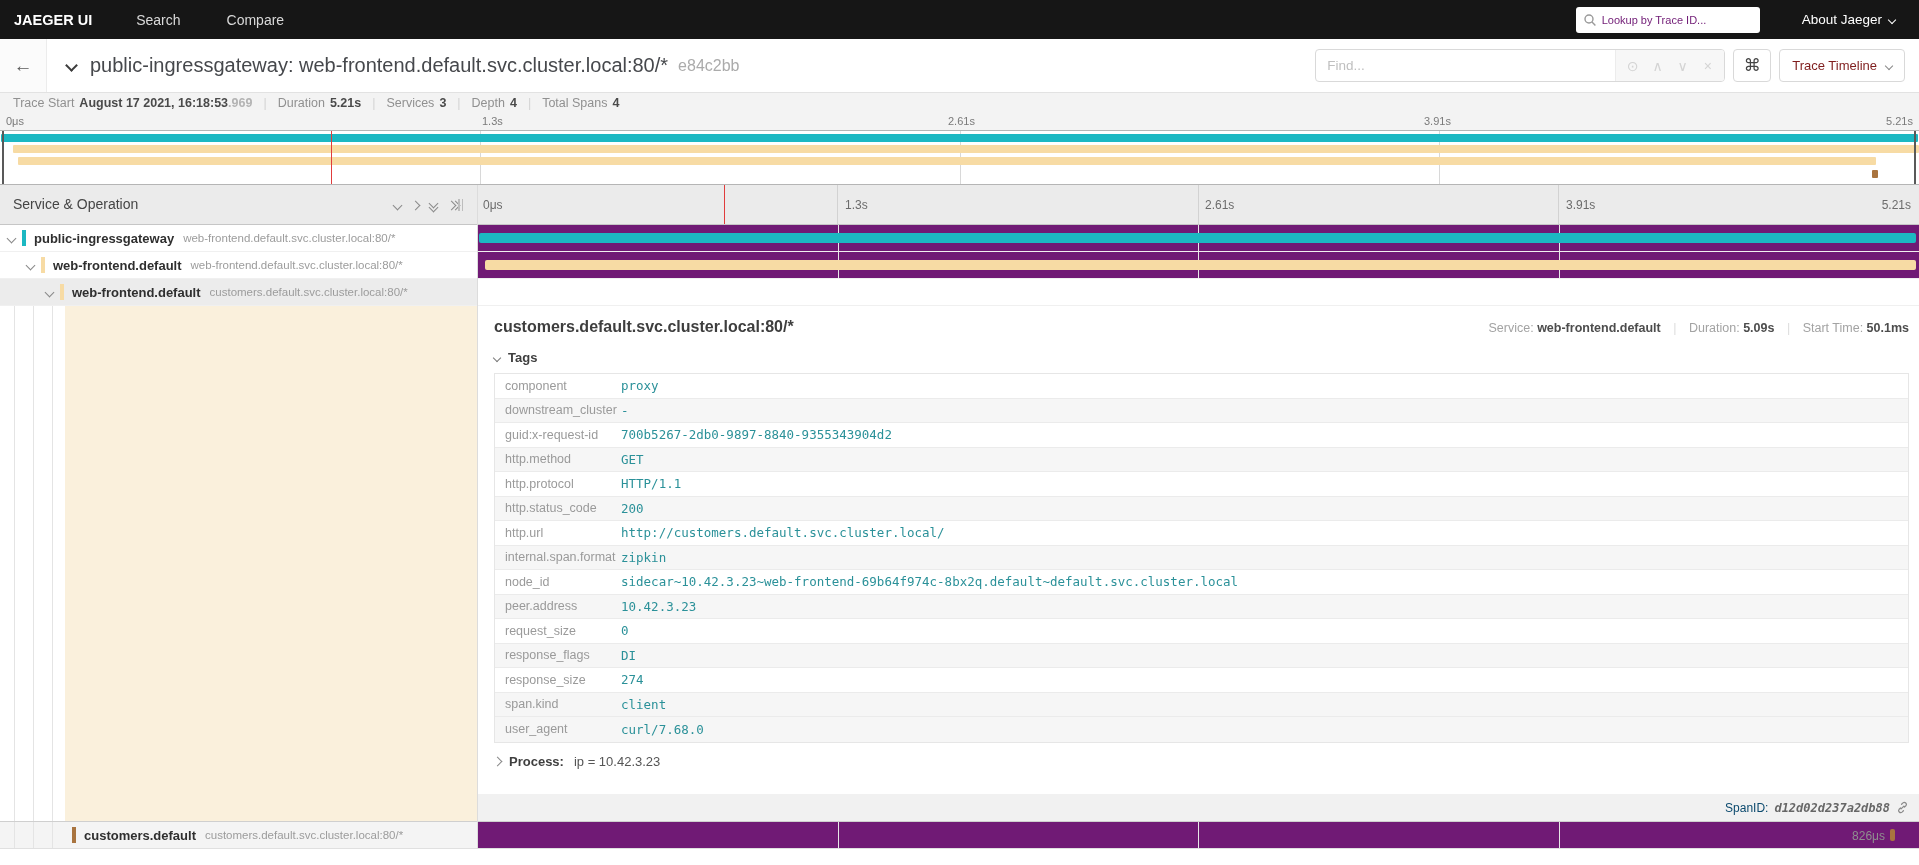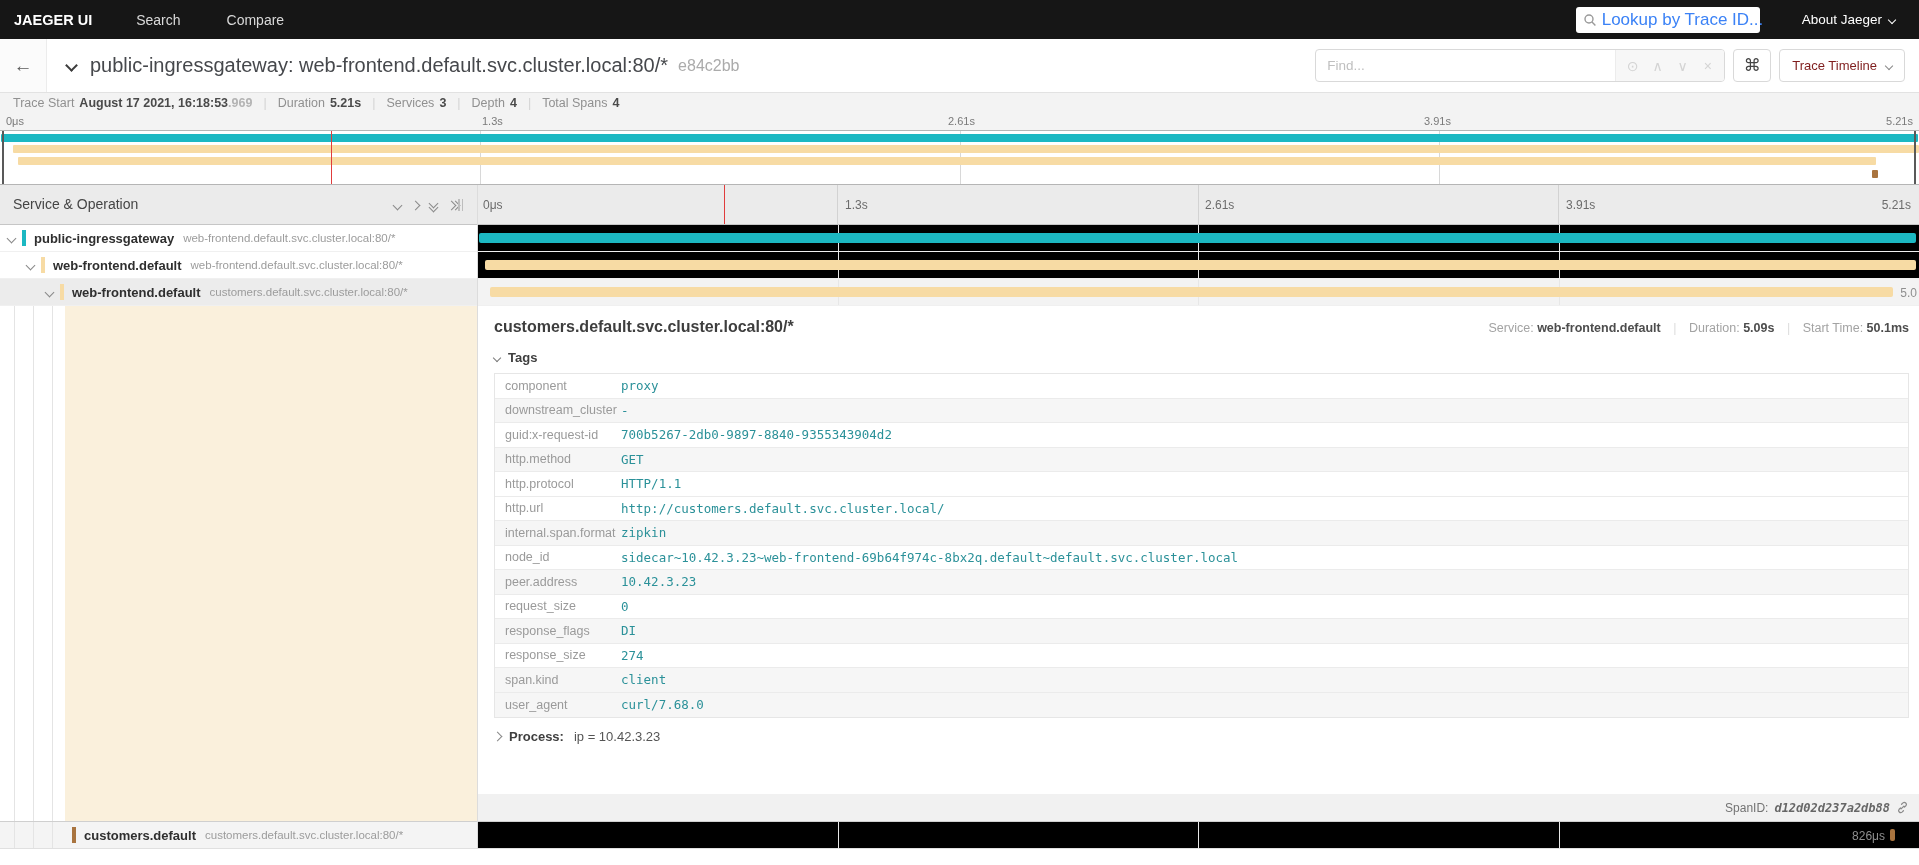--- a/index.html
+++ b/index.html
@@ -7,21 +7,21 @@
   .app { position:relative; width:1919px; height:865px; background:#fff; overflow:hidden; font-family:"Liberation Sans", sans-serif; }
   .mono { font-family:"DejaVu Sans Mono", monospace;font-style:italic; }
 
   
   .nav { position:absolute; left:0; top:0; width:100%; height:39px; background:#161616; display:flex; align-items:center; padding:0 14px; }
   .nav-brand { color:#fff; font-weight:bold; font-size:14.5px; margin-right:44px; }
   .nav-link { color:#d9d9d9; font-size:14px; margin-right:46px; cursor:pointer; }
   .nav-spacer { flex:1; }
   .lookup { width:184px; height:26px; background:#fff; border-radius:3px; display:flex; align-items:center; padding:0 8px; margin-right:42px; }
   .lookup svg { flex:none; margin-right:6px; }
-  .lookup-ph { color:#3b82f6; font-size:17px; white-space:nowrap; }
+  .lookup-ph { color:#701a75; font-size:11px; white-space:nowrap; }
   .about { color:#fff; font-size:13.5px; display:flex; align-items:center; gap:7px; margin-right:10px; cursor:pointer; }
 
   
   .chev { display:inline-block; width:7px; height:7px; border-right:1.6px solid #888; border-bottom:1.6px solid #888; }
   .chev.down  { transform:rotate(45deg); }
   .chev.right { transform:rotate(-45deg); }
   .chev.white { border-color:#fff; width:6px; height:6px; }
   .chev.dark  { border-color:#3c3c3c; width:9px; height:9px; border-width:2px; }
   .chev.small { width:6px; height:6px; }
 
@@ -65,21 +65,21 @@
   .th-icons .dbl .chev:first-child { margin-bottom:-3px; }
   .grip { position:absolute; left:458px; top:14px; display:flex; gap:2px; cursor:col-resize; }
   .grip i { width:1.5px; height:12px; background:#bdbdbd; display:block; }
   .tick { position:absolute; top:13px; font-size:12px; color:#6b6b6b; }
   .th-gline { background:#d2d2d2; }
 
   
   .rows { position:absolute; left:0; top:225px; width:100%; }
   .trow { display:flex; height:27px; border-bottom:1px solid #f0f0f0; cursor:pointer; }
   .trow-left { width:477px; flex:none; display:flex; align-items:center; background:#fff; overflow:hidden; }
-  .trow-right { flex:1; position:relative; background:#000000; }
+  .trow-right { flex:1; position:relative; background:#701a75; }
   .trow.sel .trow-left { background:#ececec; }
   .trow.sel .trow-right { background:#f3f3f3; }
   .indent { flex:none; }
   .accent { width:4px; height:16px; flex:none; margin:0 8px 0 7px; }
   .svc { font-size:13px; font-weight:bold; color:#2f2f2f; white-space:nowrap; }
   .op { font-size:11.5px; color:#9c9c9c; margin-left:9px; white-space:nowrap; }
   .sbar { position:absolute; top:8px; height:10px; border-radius:2px; z-index:2; }
   .sbar-label { position:absolute; top:7px; font-size:12px; color:#8f8f8f; z-index:3; white-space:nowrap; }
   .rgl { position:absolute; top:0; bottom:0; width:1px; background:#e7e7e7; }
 
@@ -102,21 +102,21 @@
   .tags-table { margin-top:8px; margin-right:10px; border:1px solid #e6e6e6; }
   .tag-row { display:flex; align-items:center; height:24.5px; border-bottom:1px solid #ebebeb; font-size:12.5px; }
   .tag-row:last-child { border-bottom:none; }
   .tag-row.alt { background:#f6f6f6; }
   .tag-key { width:118px; flex:none; padding-left:10px; color:#9a9a9a; white-space:nowrap; }
   .tag-val { color:#2b9199; font-family:"DejaVu Sans Mono", monospace; white-space:nowrap; padding-left:8px; }
   .process-row { display:flex; align-items:center; gap:8px; margin-top:11px; cursor:pointer; }
   .process-lbl { font-size:13px; font-weight:bold; color:#3f3f3f; }
   .process-val { font-size:13px; color:#555; margin-left:2px; }
   .pfooter { position:absolute; left:0; right:0; bottom:0; height:27px; background:#f1f1f1; display:flex; align-items:center; justify-content:flex-end; padding-right:10px; gap:6px; font-size:12px; }
-  .pfooter .lbl { color:#737373; }
+  .pfooter .lbl { color:#0c4a6e; }
   .pfooter .val { color:#666; font-weight:bold; }
   .linkicon { color:#8a8a8a; cursor:pointer; display:flex; }
 
   
   .row4 { position:absolute; left:0; top:822px; width:100%; height:27px; }
   .row4 .trow-left { background:#f4f4f4; position:relative; }
   .row4 .trow { border-bottom:1px solid #e0e0e0; }
 </style>
 </head>
 <body>
@@ -271,27 +271,20 @@
         </div>
       </div>
       <div class="trow sel">
         <div class="trow-left">
           <span class="indent" style="width: 46px;"></span>
           <i class="chev down"></i>
           <span class="accent" style="background: rgb(247, 219, 164);"></span>
           <span class="svc">web-frontend.default</span>
           <span class="op">customers.default.svc.cluster.local:80/*</span>
         </div>
-        <div class="trow-right">
-          <div class="rgl" style="left: 25%;"></div>
-          <div class="rgl" style="left: 50%;"></div>
-          <div class="rgl" style="left: 75%;"></div>
-          <div class="sbar" style="background: rgb(247, 219, 164); left: 0.9%; width: 97.3%;"></div>
-          <span class="sbar-label" style="right: 2px;">5.0</span>
-        </div>
       </div>
     </div>
 
   <div class="dzone">
     <div class="dz-left">
       <div class="guide" style="left:14px"></div>
       <div class="guide" style="left:33px"></div>
       <div class="guide" style="left:52px"></div>
       <div class="cream"></div>
     </div>
@@ -327,20 +320,24 @@
             <div class="tag-val">700b5267-2db0-9897-8840-9355343904d2</div>
           </div>
           <div class="tag-row alt">
             <div class="tag-key">http.method</div>
             <div class="tag-val">GET</div>
           </div>
           <div class="tag-row">
             <div class="tag-key">http.protocol</div>
             <div class="tag-val">HTTP/1.1</div>
           </div>
+          <div class="tag-row alt">
+            <div class="tag-key">http.status_code</div>
+            <div class="tag-val">200</div>
+          </div>
           <div class="tag-row">
             <div class="tag-key">http.url</div>
             <div class="tag-val">http://customers.default.svc.cluster.local/</div>
           </div>
           <div class="tag-row alt">
             <div class="tag-key">internal.span.format</div>
             <div class="tag-val">zipkin</div>
           </div>
           <div class="tag-row">
             <div class="tag-key">node_id</div>

